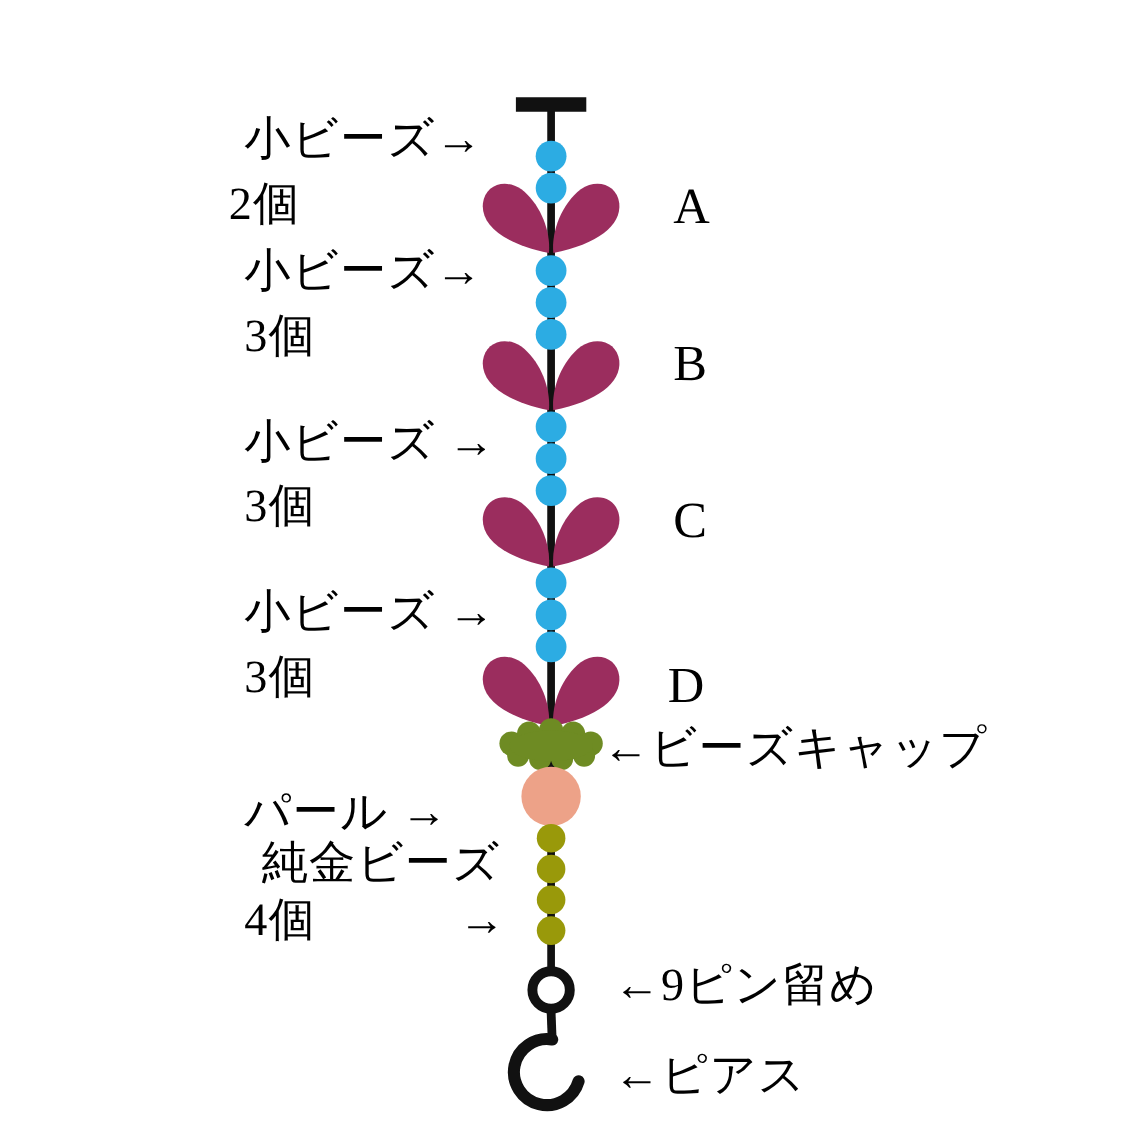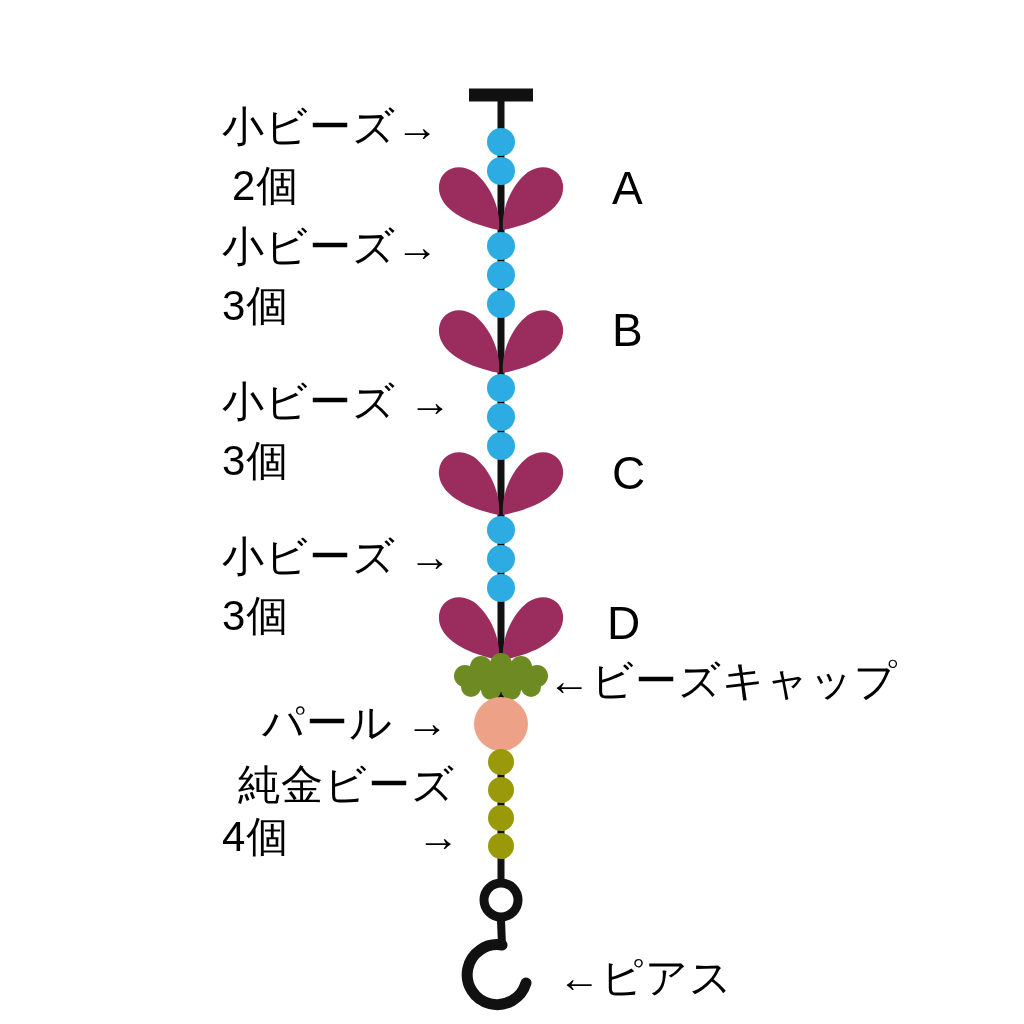--- a/index.html
+++ b/index.html
@@ -2,21 +2,21 @@
 <html><head>
 <meta charset="utf-8">
 <style>
   html, body { margin: 0; padding: 0; background: #ffffff; }
   #stage {
     position: relative;
     width: 1024px;
     height: 1024px;
     background: #ffffff;
     overflow: hidden;
-    font-family: Liberation Sans, sans-serif;
+    font-family: Liberation Serif, serif;
     color: #000;
   }
   #diagram-svg { position: absolute; left: 0; top: 0; }
   .label {
     position: absolute;
     font-size: 42px;
     line-height: 1.1;
     white-space: nowrap;
     color: #000;
     font-weight: 500;
@@ -106,41 +106,42 @@
       <circle cx="501" cy="846" r="13"></circle>
     </g>
 
     <circle cx="501" cy="900" r="17" fill="#ffffff" stroke="#111111" stroke-width="9"></circle>
     <line x1="501" y1="920" x2="502" y2="946" stroke="#111111" stroke-width="8"></line>
 
     <path d="M 502 945 A 30 30 0 1 0 526 983" fill="none" stroke="#111111" stroke-width="11" stroke-linecap="round"></path>
   </svg>
 
   <div class="label" style="left:222px; top:104px;">小ビーズ→</div>
-  <div class="label" style="left:232px; top:163px;">2個</div>
+  <div class="label" style="left:208px; top:163px;">2個</div>
 
   <div class="label" style="left:222px; top:224px;">小ビーズ→</div>
   <div class="label" style="left:222px; top:283px;">3個</div>
 
   <div class="label" style="left:222px; top:379px;">小ビーズ →</div>
   <div class="label" style="left:222px; top:438px;">3個</div>
 
   <div class="label" style="left:222px; top:534px;">小ビーズ →</div>
   <div class="label" style="left:222px; top:593px;">3個</div>
 
-  <div class="label" style="left:222px; top:700px;margin-left:40px;">パール →</div>
+  <div class="label" style="left:222px; top:716px;">パール →</div>
 
   <div class="label" style="left:218px; top:762px;margin-left:20px;">純金ビーズ</div>
   <div class="label split-row" style="left:222px; top:814px;text-align:center;">
     <span>4個</span>
     <span>→</span>
   </div>
 
 
   <div class="label letter" style="left:612px; top:163px;">A</div>
   <div class="label letter" style="left:612px; top:305px;">B</div>
   <div class="label letter" style="left:612px; top:448px;">C</div>
   <div class="label letter" style="left:607px; top:598px;">D</div>
 
   <div class="label" style="left:548px; top:658px;">←ビーズキャップ</div>
+  <div class="label" style="left:558px; top:873px;">←9ピン留め</div>
   <div class="label" style="left:558px; top:943px;margin-top:12px;">←ピアス</div>
 
 </div>
 
 </body></html>

